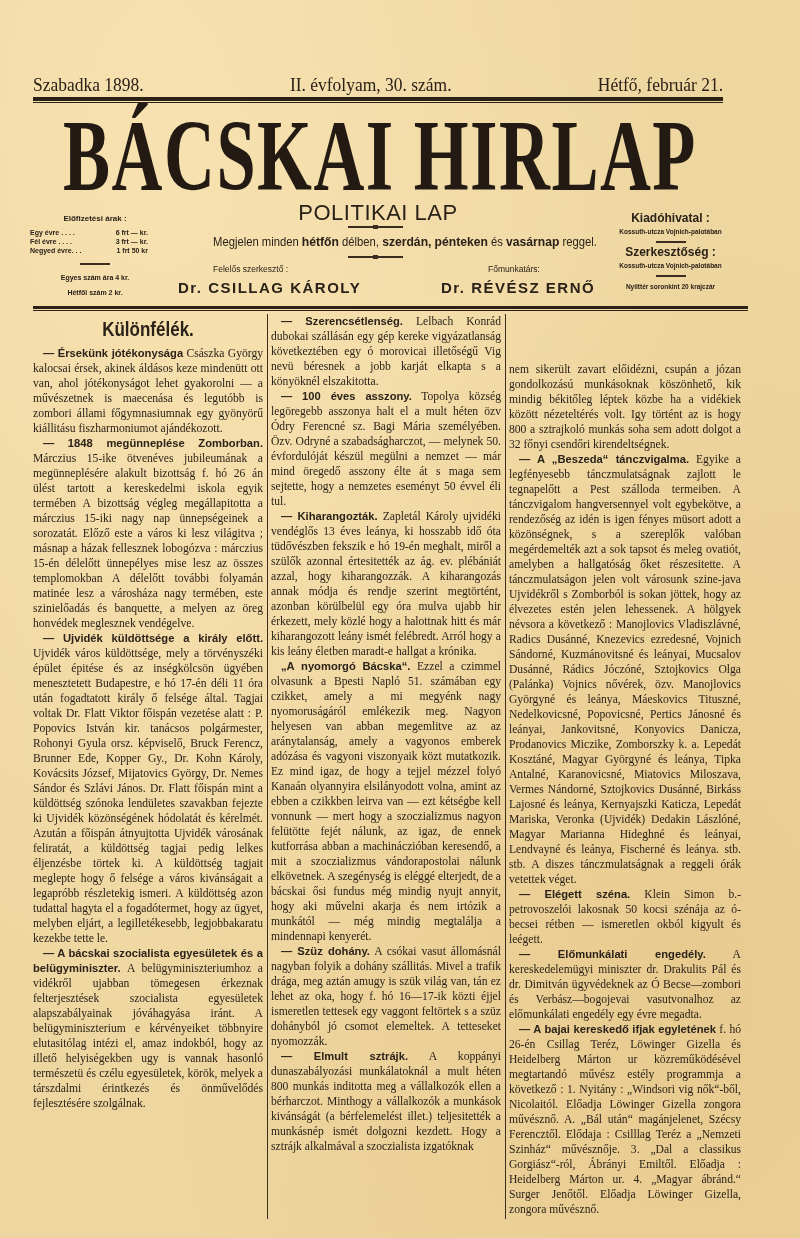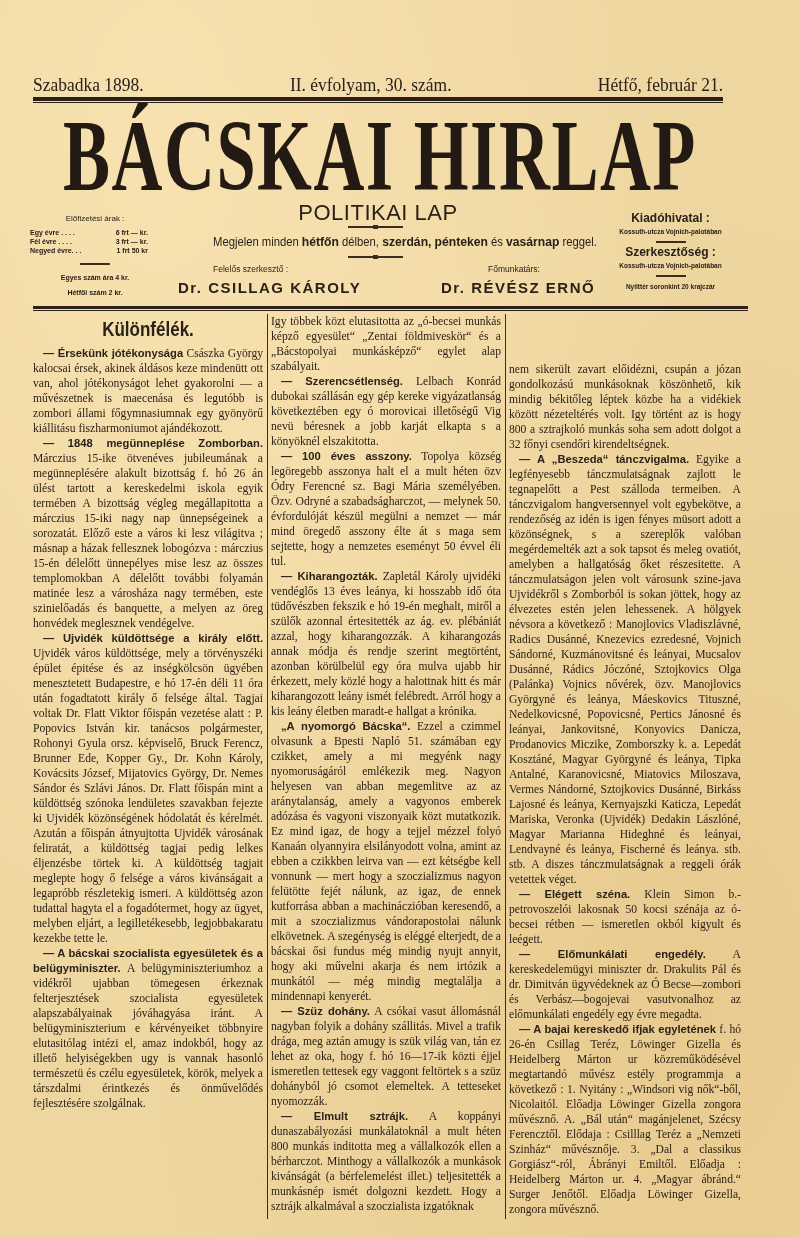--- a/index.html
+++ b/index.html
@@ -44,21 +44,21 @@
   .freq {
     position: absolute; top: 234px; left: 122px; width: 500px; text-align: center;
     font-family: "Liberation Sans", sans-serif; font-size: 12.5px; white-space: nowrap;
     transform: scaleX(0.9); transform-origin: center;
   }
   .freq b { font-weight: bold; font-size: 13.5px; }
   .leftbox {
     position: absolute; top: 214px; left: -3px; width: 130px;
     font-family: "Liberation Sans", sans-serif; font-size: 7px; line-height: 9px;
   }
-  .leftbox .hd { text-align: center; font-weight: normal; font-size: 8px; margin-bottom: 5px; }
+  .leftbox .hd { text-align: center; font-weight: bold; font-size: 8px; margin-bottom: 5px; }
   .leftbox .row { display: flex; justify-content: space-between; padding-right: 12px; font-weight: bold; }
   .leftbox .sep { width: 30px; height: 2px; background: #3a2d1f; margin: 8px auto; }
   .leftbox .ctr { text-align: center; font-weight: bold; margin-bottom: 6px; }
   .rightbox {
     position: absolute; top: 214px; left: 565px; width: 145px; text-align: center;
     font-family: "Liberation Sans", sans-serif; font-size: 6.5px; line-height: 9px; font-weight: bold;
   }
   .rightbox .hd { font-size: 12px; margin-bottom: 4px; }
   .rightbox .sep { width: 30px; height: 2px; background: #3a2d1f; margin: 5px auto; }
   .editor-label { position: absolute; top: 264px; font-family: "Liberation Sans", sans-serif; font-size: 8.5px; }
@@ -161,21 +161,20 @@
 
     <div class="col col1">
       <div class="section-head">Különfélék.</div>
       <p class="art"><span class="hl">— Érsekünk jótékonysága</span><span> Császka György kalocsai érsek, akinek áldásos keze mindenütt ott van, ahol jótékonyságot lehet gyakorolni — a művészetnek is maecenása és legutóbb is zombori állami főgymnasiumnak egy gyönyörű kiállitásu fiszharmoniumot ajándékozott.</span></p>
       <p class="art"><span class="hl">— 1848 megünneplése Zomborban.</span><span> Márczius 15-ike ötvenéves jubileumának a megünneplésére alakult bizottság f. hó 26 án ülést tartott a kereskedelmi iskola egyik termében A bizottság végleg megállapitotta a márczius 15-iki nagy nap ünnepségeinek a sorozatát. Előző este a város ki lesz világitva ; másnap a házak fellesznek lobogózva : márczius 15-én délelőtt ünnepélyes mise lesz az összes templomokban A délelőtt további folyamán matinée lesz a városháza nagy termében, este szinielőadás és banquette, a melyen az öreg honvédek meglesznek vendégelve.</span></p>
       <p class="art"><span class="hl">— Ujvidék küldöttsége a király előtt.</span><span> Ujvidék város küldöttsége, mely a törvényszéki épület épitése és az inségkölcsön ügyében menesztetett Budapestre, e hó 17-én déli 11 óra után fogadtatott király ő felsége által. Tagjai voltak Dr. Flatt Viktor főispán vezetése alatt : P. Popovics István kir. tanácsos polgármester, Rohonyi Gyula orsz. képviselő, Bruck Ferencz, Brunner Ede, Kopper Gy., Dr. Kohn Károly, Kovácsits József, Mijatovics György, Dr. Nemes Sándor és Szlávi János. Dr. Flatt főispán mint a küldöttség szónoka lendületes szavakban fejezte ki Ujvidék közönségének hódolatát és kérelmét. Azután a főispán átnyujtotta Ujvidék városának feliratát, a küldöttség tagjai pedig lelkes éljenzésbe törtek ki. A küldöttség tagjait meglepte hogy ő felsége a város kivánságait a legapróbb részletekig ismeri. A küldöttség azon tudattal hagyta el a fogadótermet, hogy az ügyet, melyben eljárt, a legilletékesebb, legjobbakaratu kezekbe tette le.</span></p>
       <p class="art"><span class="hl">— A bácskai szocialista egyesületek és a belügyminiszter.</span><span> A belügyminiszteriumhoz a vidékről ujabban tömegesen érkeznak felterjesztések szocialista egyesületek alapszabályainak jóváhagyása iránt. A belügyminiszterium e kérvényeiket többnyire elutasitólag intézi el, amaz indokból, hogy az illető helyiségekben ugy is vannak hasonló természetü és czélu egyesületek, körök, melyek a társzdalmi érintkezés és önművelődés fejlesztésére szolgálnak.</span></p>
     </div>
 
     <div class="col col2">
-      <p class="plain"><span>Igy többek közt elutasitotta az „ó-becsei munkás képző egyesület“ „Zentai földmiveskör“ és a „Bácstopolyai munkásképző“ egylet alap szabályait.</span></p>
       <p class="art"><span class="hl">— Szerencsétlenség.</span><span> Lelbach Konrád dubokai szállásán egy gép kereke vigyázatlanság következtében egy ó morovicai illetőségű Vig nevü béresnek a jobb karját elkapta s a könyöknél elszakitotta.</span></p>
       <p class="art"><span class="hl">— 100 éves asszony.</span><span> Topolya község legöregebb asszonya halt el a mult héten özv Ódry Ferencné sz. Bagi Mária személyében. Özv. Odryné a szabadságharczot, — melynek 50. évfordulóját készül megülni a nemzet — már mind öregedő asszony élte át s maga sem sejtette, hogy a nemzetes eseményt 50 évvel éli tul.</span></p>
       <p class="art"><span class="hl">— Kiharangozták.</span><span> Zapletál Károly ujvidéki vendéglős 13 éves leánya, ki hosszabb idő óta tüdővészben fekszik e hó 19-én meghalt, miről a szülők azonnal értesitették az ág. ev. plébániát azzal, hogy kiharangozzák. A kiharangozás annak módja és rendje szerint megtörtént, azonban körülbelül egy óra mulva ujabb hir érkezett, mely közlé hogy a halottnak hitt és már kiharangozott leány ismét felébredt. Arról hogy a kis leány életben maradt-e hallgat a krónika.</span></p>
       <p class="art"><span class="hl">„A nyomorgó Bácska“.</span><span> Ezzel a czimmel olvasunk a Bpesti Napló 51. számában egy czikket, amely a mi megyénk nagy nyomoruságáról emlékezik meg. Nagyon helyesen van abban megemlitve az az aránytalanság, amely a vagyonos emberek adózása és vagyoni viszonyaik közt mutatkozik. Ez mind igaz, de hogy a tejjel mézzel folyó Kanaán olyannyira elsilányodott volna, amint az ebben a czikkben leirva van — ezt kétségbe kell vonnunk — mert hogy a szoczializmus nagyon felütötte fejét nálunk, az igaz, de ennek kutforrása abban a machináczióban keresendő, a mit a szoczializmus vándorapostolai nálunk elkövetnek. A szegénység is eléggé elterjedt, de a bácskai ősi fundus még mindig nyujt annyit, hogy aki művelni akarja és nem irtózik a munkától — még mindig megtalálja a mindennapi kenyerét.</span></p>
       <p class="art"><span class="hl">— Szüz dohány.</span><span> A csókai vasut állomásnál nagyban folyik a dohány szállitás. Mivel a trafik drága, meg aztán amugy is szük világ van, tán ez lehet az oka, hogy f. hó 16—17-ik közti éjjel ismeretlen tettesek egy vaggont feltörtek s a szüz dohányból jó csomot elemeltek. A tetteseket nyomozzák.</span></p>
       <p class="art"><span class="hl">— Elmult sztrájk.</span><span> A koppányi dunaszabályozási munkálatoknál a mult héten 800 munkás inditotta meg a vállalkozók ellen a bérharczot. Minthogy a vállalkozók a munkások kivánságát (a bérfelemelést illet.) teljesitették a munkásnép ismét dolgozni kezdett. Hogy a sztrájk alkalmával a szoczialista izgatóknak</span></p>
     </div>
 
     <div class="col col3">
       <p class="plain"><span>nem sikerült zavart előidézni, csupán a józan gondolkozású munkásoknak köszönhető, kik mindig békitőleg léptek közbe ha a vidékiek között nézeteltérés volt. Igy történt az is hogy 800 a sztrajkoló munkás soha sem adott dolgot a 32 főnyi csendőri kirendeltségnek.</span></p>

